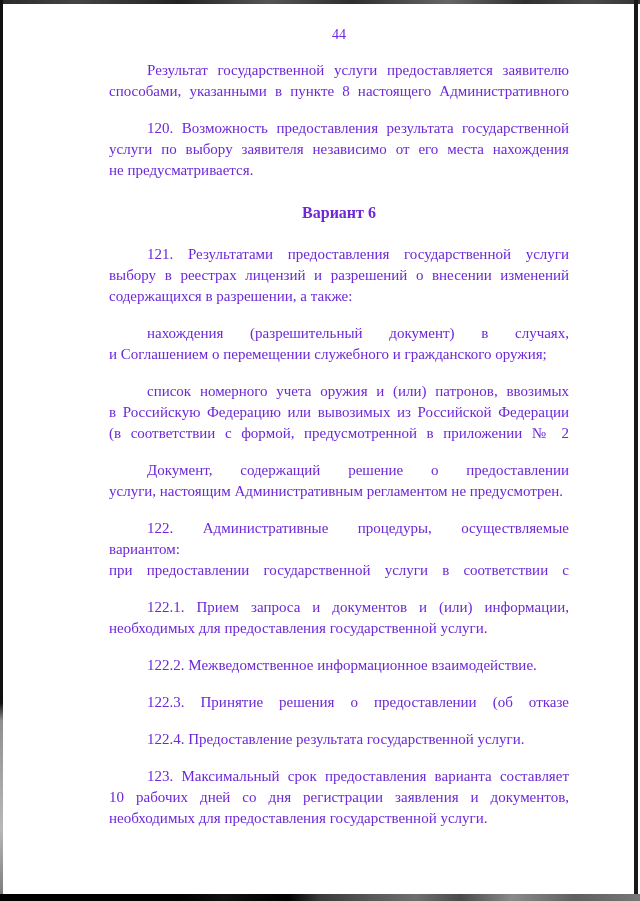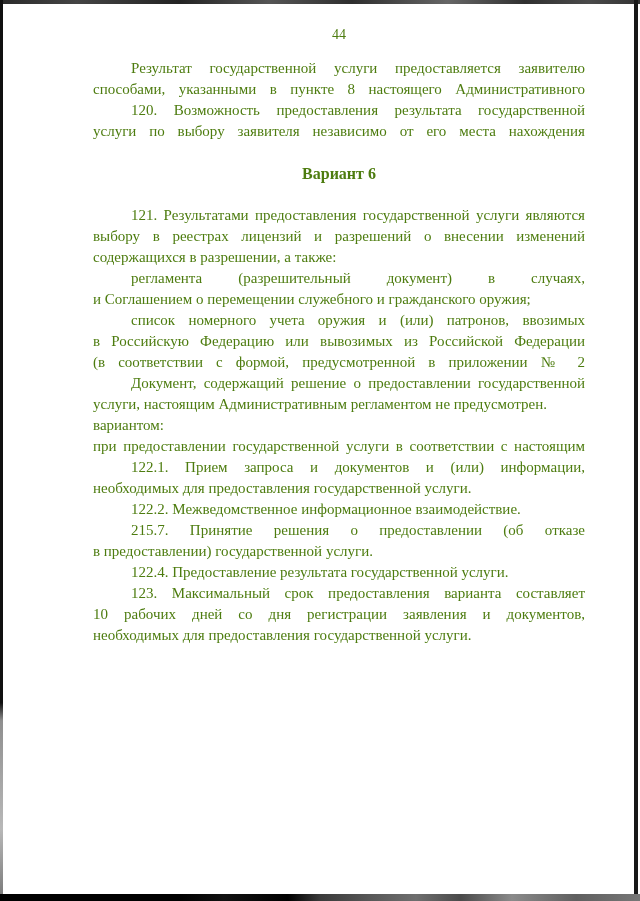--- a/index.html
+++ b/index.html
@@ -3,21 +3,21 @@
 <meta charset="utf-8">
 <style>
   html, body { margin: 0; padding: 0; background: #ffffff; }
   .page {
     position: relative;
     width: 640px;
     height: 901px;
     background: #ffffff;
     overflow: hidden;
     font-family: "Liberation Serif", "DejaVu Serif", serif;
-    color: #4d7c0f;
+    color: #6d28d9;
   }
   
   .scan-top {
     position: absolute; top: 0; left: 0; width: 640px; height: 4px;
     background: linear-gradient(90deg,#2a2a2a 0%,#444 12%,#232323 28%,#555 42%,#2e2e2e 55%,#666 70%,#303030 82%,#4a4a4a 92%,#333 100%);
   }
   .scan-left {
     position: absolute; top: 0; left: 0; width: 3px; height: 901px;
     background: linear-gradient(180deg,#101010 0%,#101010 78%,#8f8f8f 80%,#b8b8b8 92%,#777 100%);
   }
@@ -35,21 +35,21 @@
     width: 492px;
   }
   .page-number {
     margin-top: 26px;
     height: 18px;
     line-height: 18px;
     text-align: center;
     font-size: 14px;
   }
   .body-text { margin-top: 14px; font-size: 15px; }
-  .para { margin: 0; }
+  .para { margin: 16px; }
   .line {
     height: 21px;
     line-height: 21px;
     overflow: hidden;
     text-align: justify;
     text-align-last: justify;
     text-justify: inter-word;
   }
   .line.last { text-align: left; text-align-last: left; }
   .line.indent { text-indent: 38px; }
@@ -76,58 +76,59 @@
 
     <div class="body-text">
       <div>
           <div class="para">
             <div class="line indent">Результат государственной услуги предоставляется заявителю</div>
             <div class="line">способами, указанными в пункте 8 настоящего Административного</div>
           </div>
           <div class="para">
             <div class="line indent">120. Возможность предоставления результата государственной</div>
             <div class="line">услуги по выбору заявителя независимо от его места нахождения</div>
+            <div class="line last">не предусматривается.</div>
           </div>
         </div>
 
       <div class="heading">Вариант 6</div>
 
       <div>
           <div class="para">
             <div class="line indent">121. Результатами предоставления государственной услуги являются</div>
             <div class="line">выбору в реестрах лицензий и разрешений о внесении изменений</div>
             <div class="line last">содержащихся в разрешении, а также:</div>
           </div>
           <div class="para">
-            <div class="line indent">регламента (разрешительный документ) в случаях,</div>
+            <div class="line indent">нахождения (разрешительный документ) в случаях,</div>
             <div class="line last">и Соглашением о перемещении служебного и гражданского оружия;</div>
           </div>
           <div class="para">
             <div class="line indent">список номерного учета оружия и (или) патронов, ввозимых</div>
             <div class="line">в Российскую Федерацию или вывозимых из Российской Федерации</div>
             <div class="line">(в соответствии с формой, предусмотренной в приложении № 2</div>
           </div>
           <div class="para">
             <div class="line indent">Документ, содержащий решение о предоставлении государственной</div>
             <div class="line last">услуги, настоящим Административным регламентом не предусмотрен.</div>
           </div>
           <div class="para">
+            <div class="line indent">122. Административные процедуры, осуществляемые</div>
             <div class="line last">вариантом:</div>
             <div class="line">при предоставлении государственной услуги в соответствии с настоящим</div>
           </div>
           <div class="para">
             <div class="line indent">122.1. Прием запроса и документов и (или) информации,</div>
             <div class="line last">необходимых для предоставления государственной услуги.</div>
           </div>
           <div class="para">
             <div class="line indent last">122.2. Межведомственное информационное взаимодействие.</div>
           </div>
           <div class="para">
-            <div class="line indent">215.7. Принятие решения о предоставлении (об отказе</div>
-            <div class="line last">в предоставлении) государственной услуги.</div>
+            <div class="line indent">122.3. Принятие решения о предоставлении (об отказе</div>
           </div>
           <div class="para">
             <div class="line indent last">122.4. Предоставление результата государственной услуги.</div>
           </div>
           <div class="para">
             <div class="line indent">123. Максимальный срок предоставления варианта составляет</div>
             <div class="line">10 рабочих дней со дня регистрации заявления и документов,</div>
             <div class="line last">необходимых для предоставления государственной услуги.</div>
           </div>
         </div>

